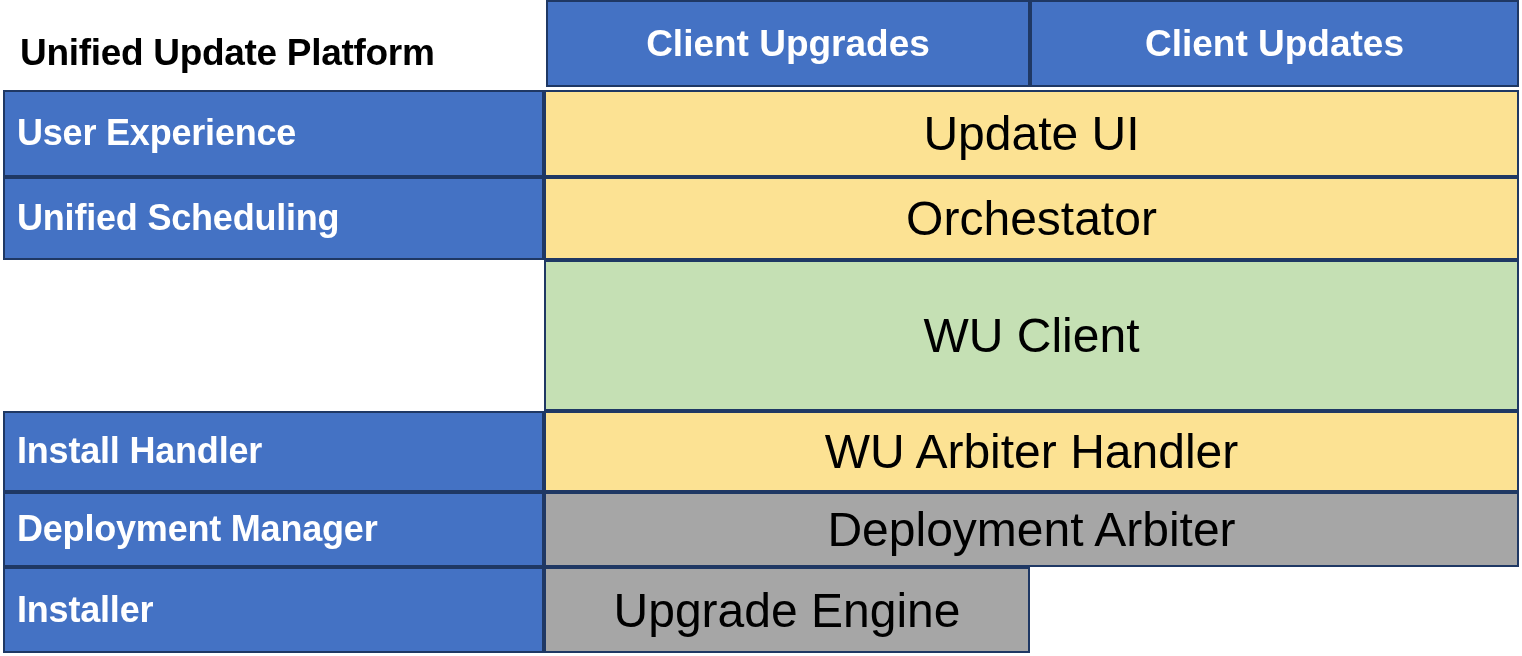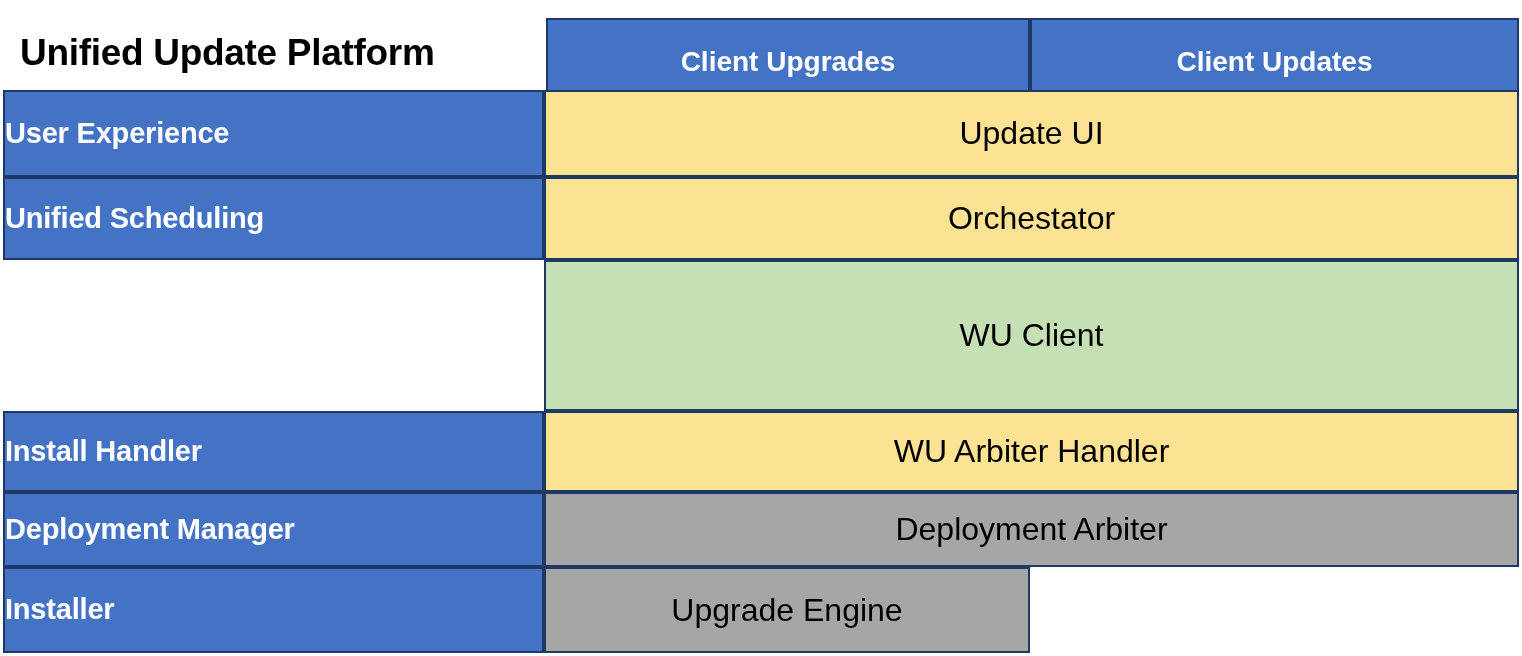--- a/index.html
+++ b/index.html
@@ -42,56 +42,56 @@
     border: none;
     color: #000000;
     font-weight: bold;
     font-size: 37px;
     letter-spacing: -0.3px;
     padding-left: 20px;
     justify-content: flex-start;
   }
 
   .hdr-blue {
-    top: 18px;
+    top: 0;
     height: 87px;
     background: #4472C4;
     border: 2px solid #1F3864;
     color: #ffffff;
     font-weight: bold;
-    font-size: 28px;
+    font-size: 37px;
     justify-content: center;
     text-align: center;
   }
   .hdr-upgrades { left: 546px; width: 484px; }
   .hdr-updates  { left: 1030px; width: 489px; }
 
   
   .lbl {
     left: 3px;
     width: 541px;
     background: #4472C4;
     border: 2px solid #1F3864;
     color: #ffffff;
     font-weight: bold;
-    font-size: 29px;
+    font-size: 36px;
     line-height: 1.28;
     letter-spacing: -0.2px;
-    padding-left: 0;
+    padding-left: 12px;
     padding-right: 4px;
     justify-content: flex-start;
     align-items: center;
     display: flex;
   }
 
   
   .data {
     color: #000000;
     font-weight: normal;
-    font-size: 32px;
+    font-size: 48px;
     justify-content: center;
     text-align: center;
     border: 2px solid #1F3864;
   }
   .bg-yellow { background: #FCE293; }
   .bg-green  { background: #C5E0B4; }
   .bg-gray   { background: #A6A6A6; }
 
   .span-both { left: 544px; width: 975px; }
   .col-left  { left: 544px; width: 486px; }

